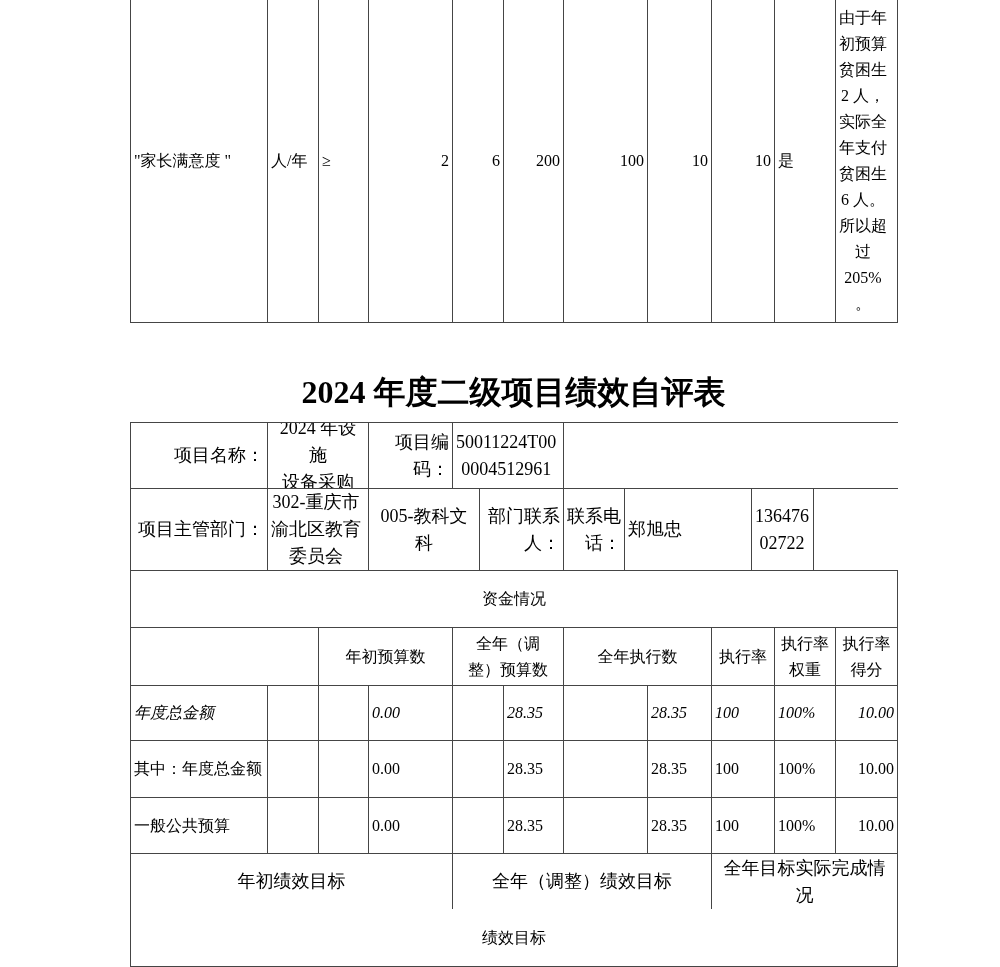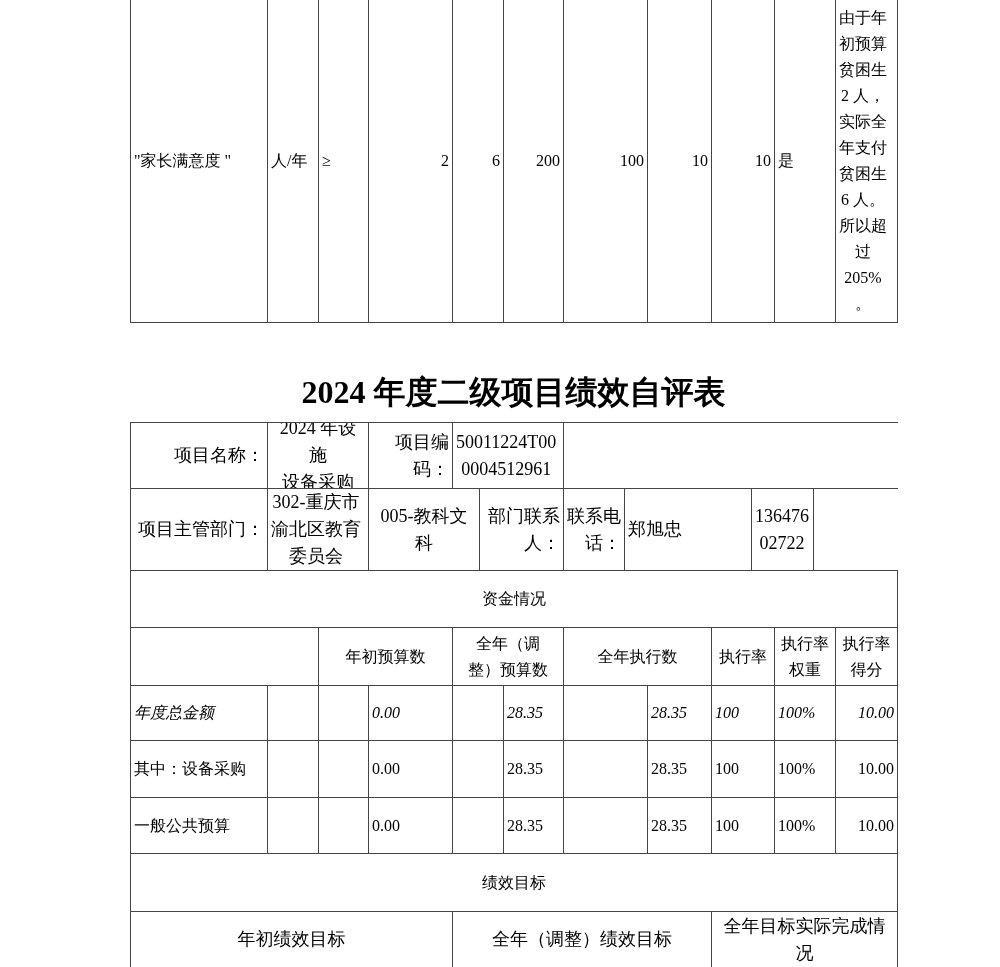--- a/index.html
+++ b/index.html
@@ -127,21 +127,21 @@
       <div class="cell c4 al"></div>
       <div class="cell c5 al">28.35</div>
       <div class="cell c6 al"></div>
       <div class="cell c7 al">28.35</div>
       <div class="cell c8 al">100</div>
       <div class="cell c9 al">100%</div>
       <div class="cell c10 ar">10.00</div>
     </div>
 
     <div class="row" style="height:57px;">
-      <div class="cell c0 al">其中：设备采购</div>
+      <div class="cell c0 al">其中：年度总金额</div>
       <div class="cell c1 al"></div>
       <div class="cell c2 al"></div>
       <div class="cell c3 al">0.00</div>
       <div class="cell c4 al"></div>
       <div class="cell c5 al">28.35</div>
       <div class="cell c6 al"></div>
       <div class="cell c7 al">28.35</div>
       <div class="cell c8 al">100</div>
       <div class="cell c9 al">100%</div>
       <div class="cell c10 ar">10.00</div>
@@ -154,25 +154,25 @@
       <div class="cell c3 al">0.00</div>
       <div class="cell c4 al"></div>
       <div class="cell c5 al">28.35</div>
       <div class="cell c6 al"></div>
       <div class="cell c7 al">28.35</div>
       <div class="cell c8 al">100</div>
       <div class="cell c9 al">100%</div>
       <div class="cell c10 ar">10.00</div>
     </div>
 
-    <div class="row" style="height:58px;">
-      <div class="cell full ac">绩效目标</div>
-    </div>
-
     <div class="row nb" style="height:55px;">
       <div class="cell m0_3 ac f18">年初绩效目标</div>
       <div class="cell m4_7 ac f18">全年（调整）绩效目标</div>
       <div class="cell m8_10 ac f18">全年目标实际完成情
 况</div>
     </div>
 
+    <div class="row" style="height:58px;">
+      <div class="cell full ac">绩效目标</div>
+    </div>
+
   </div>
 </div>
 
 </body></html>

